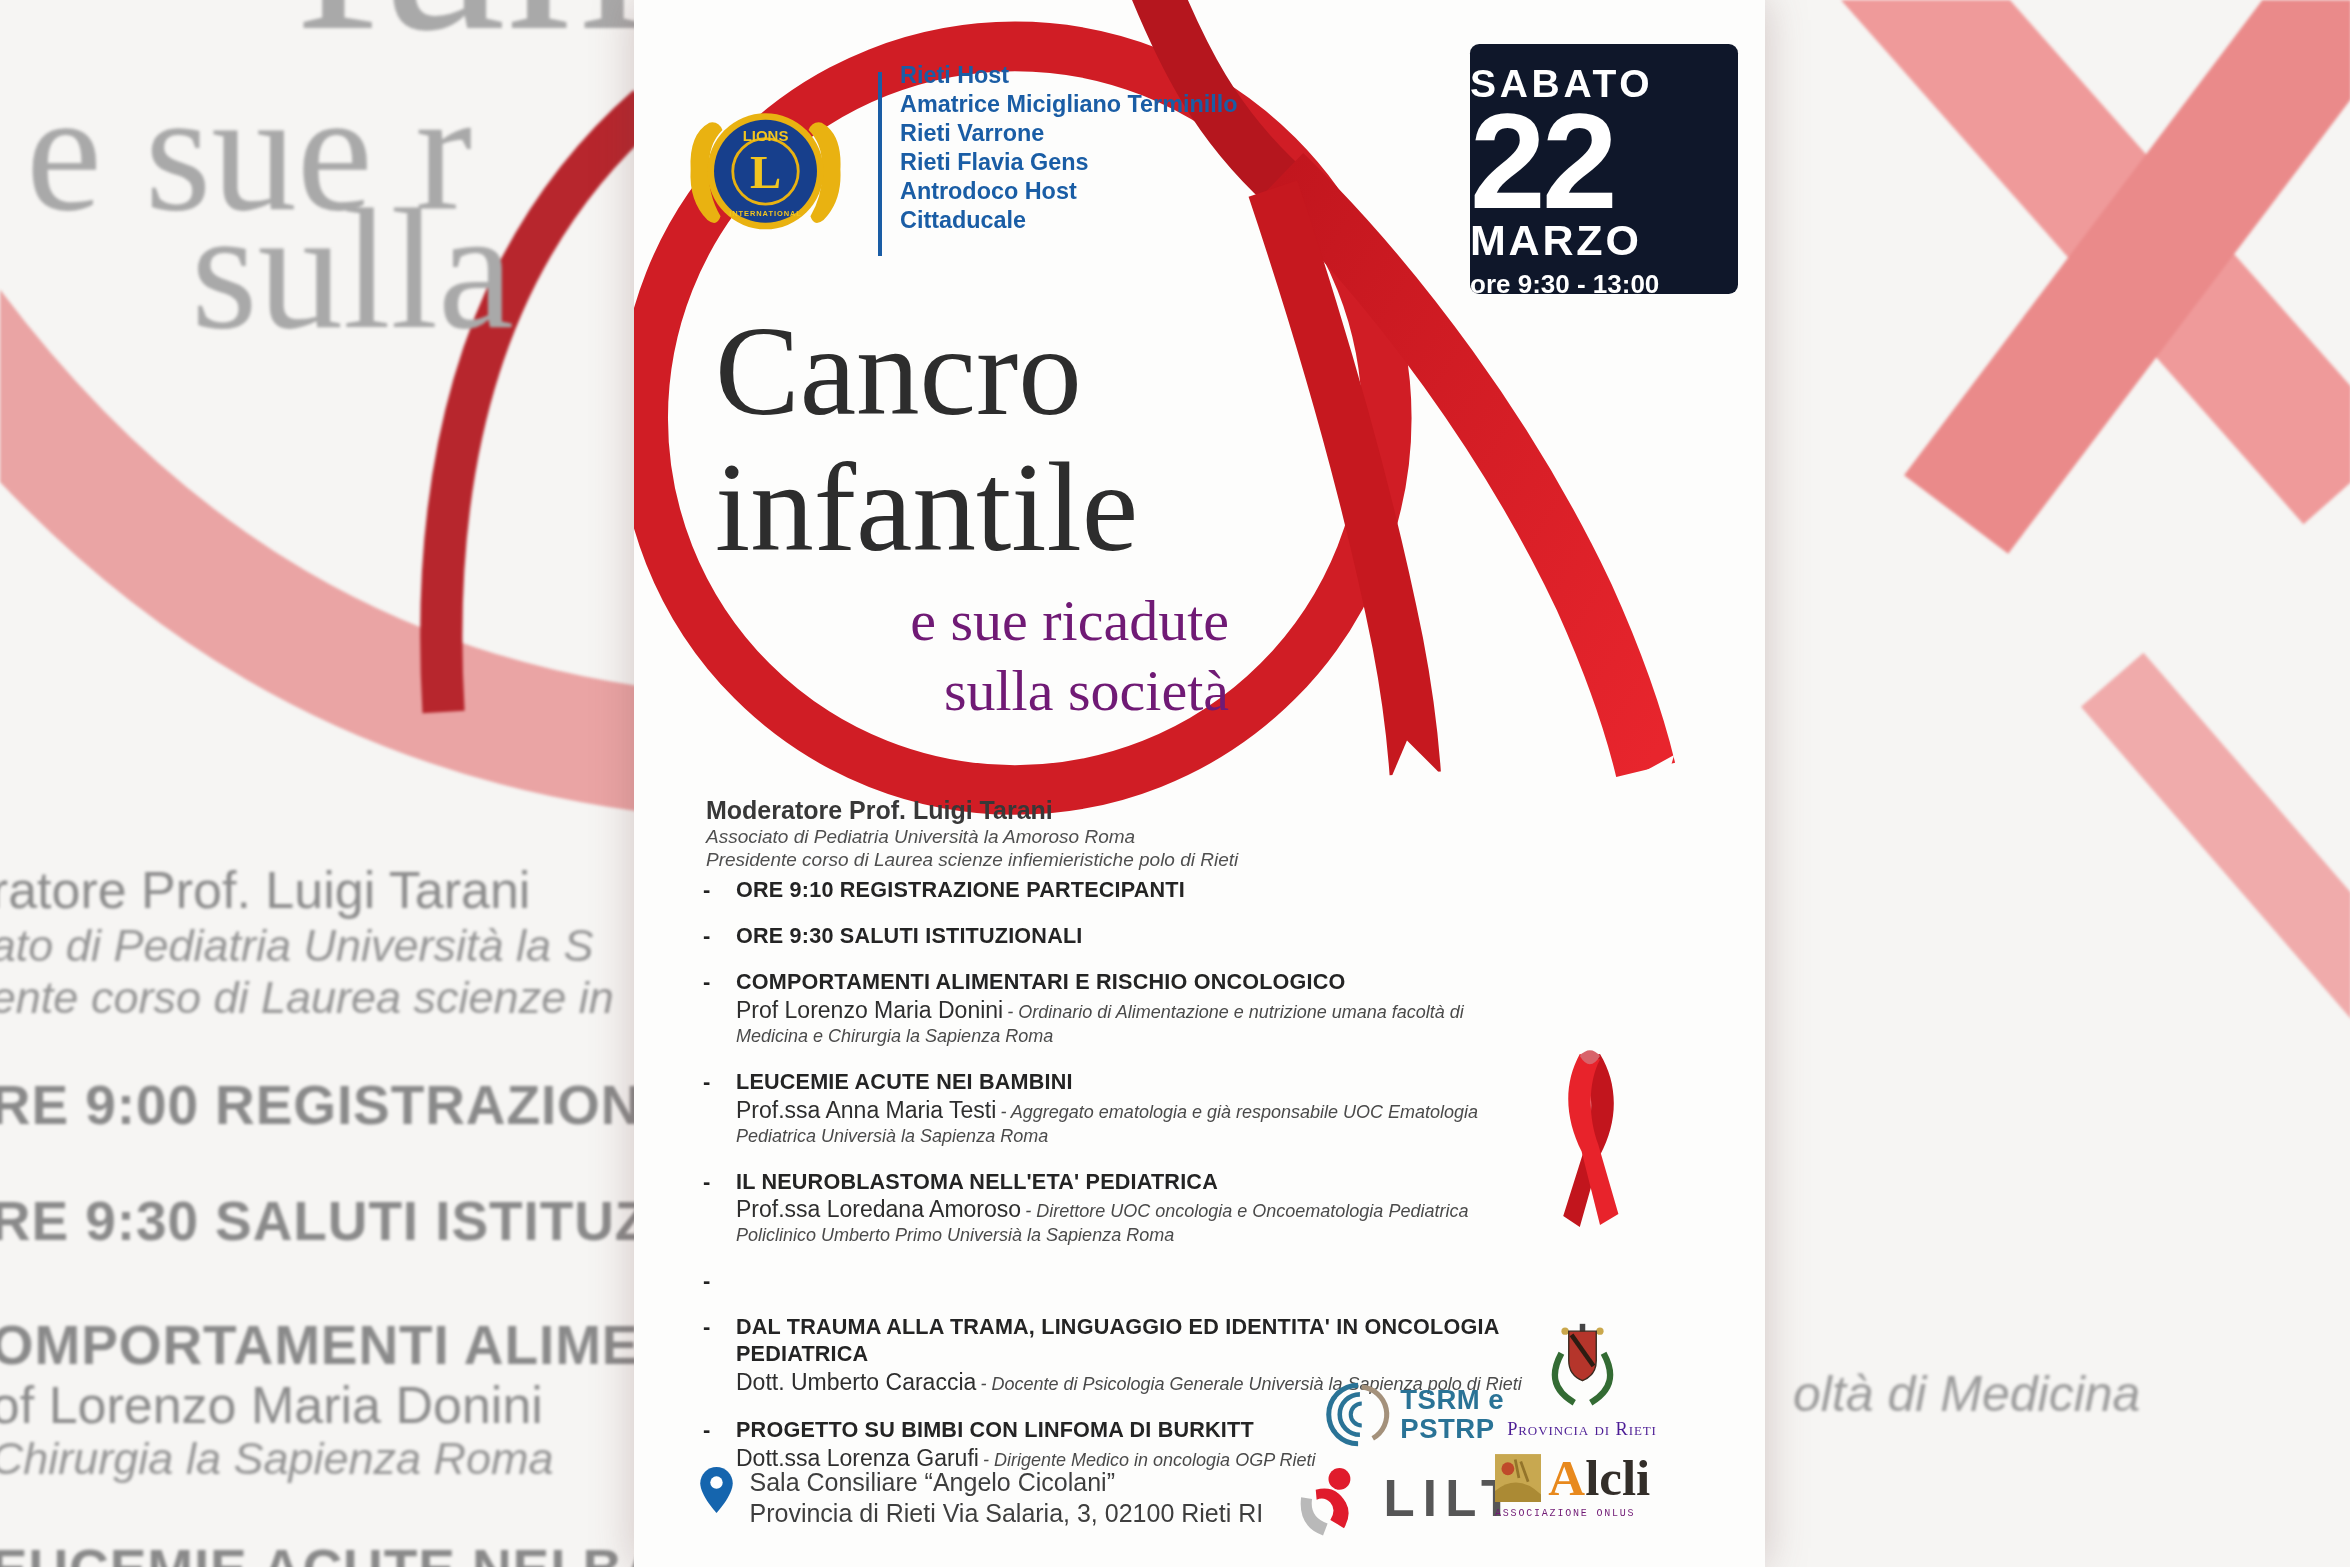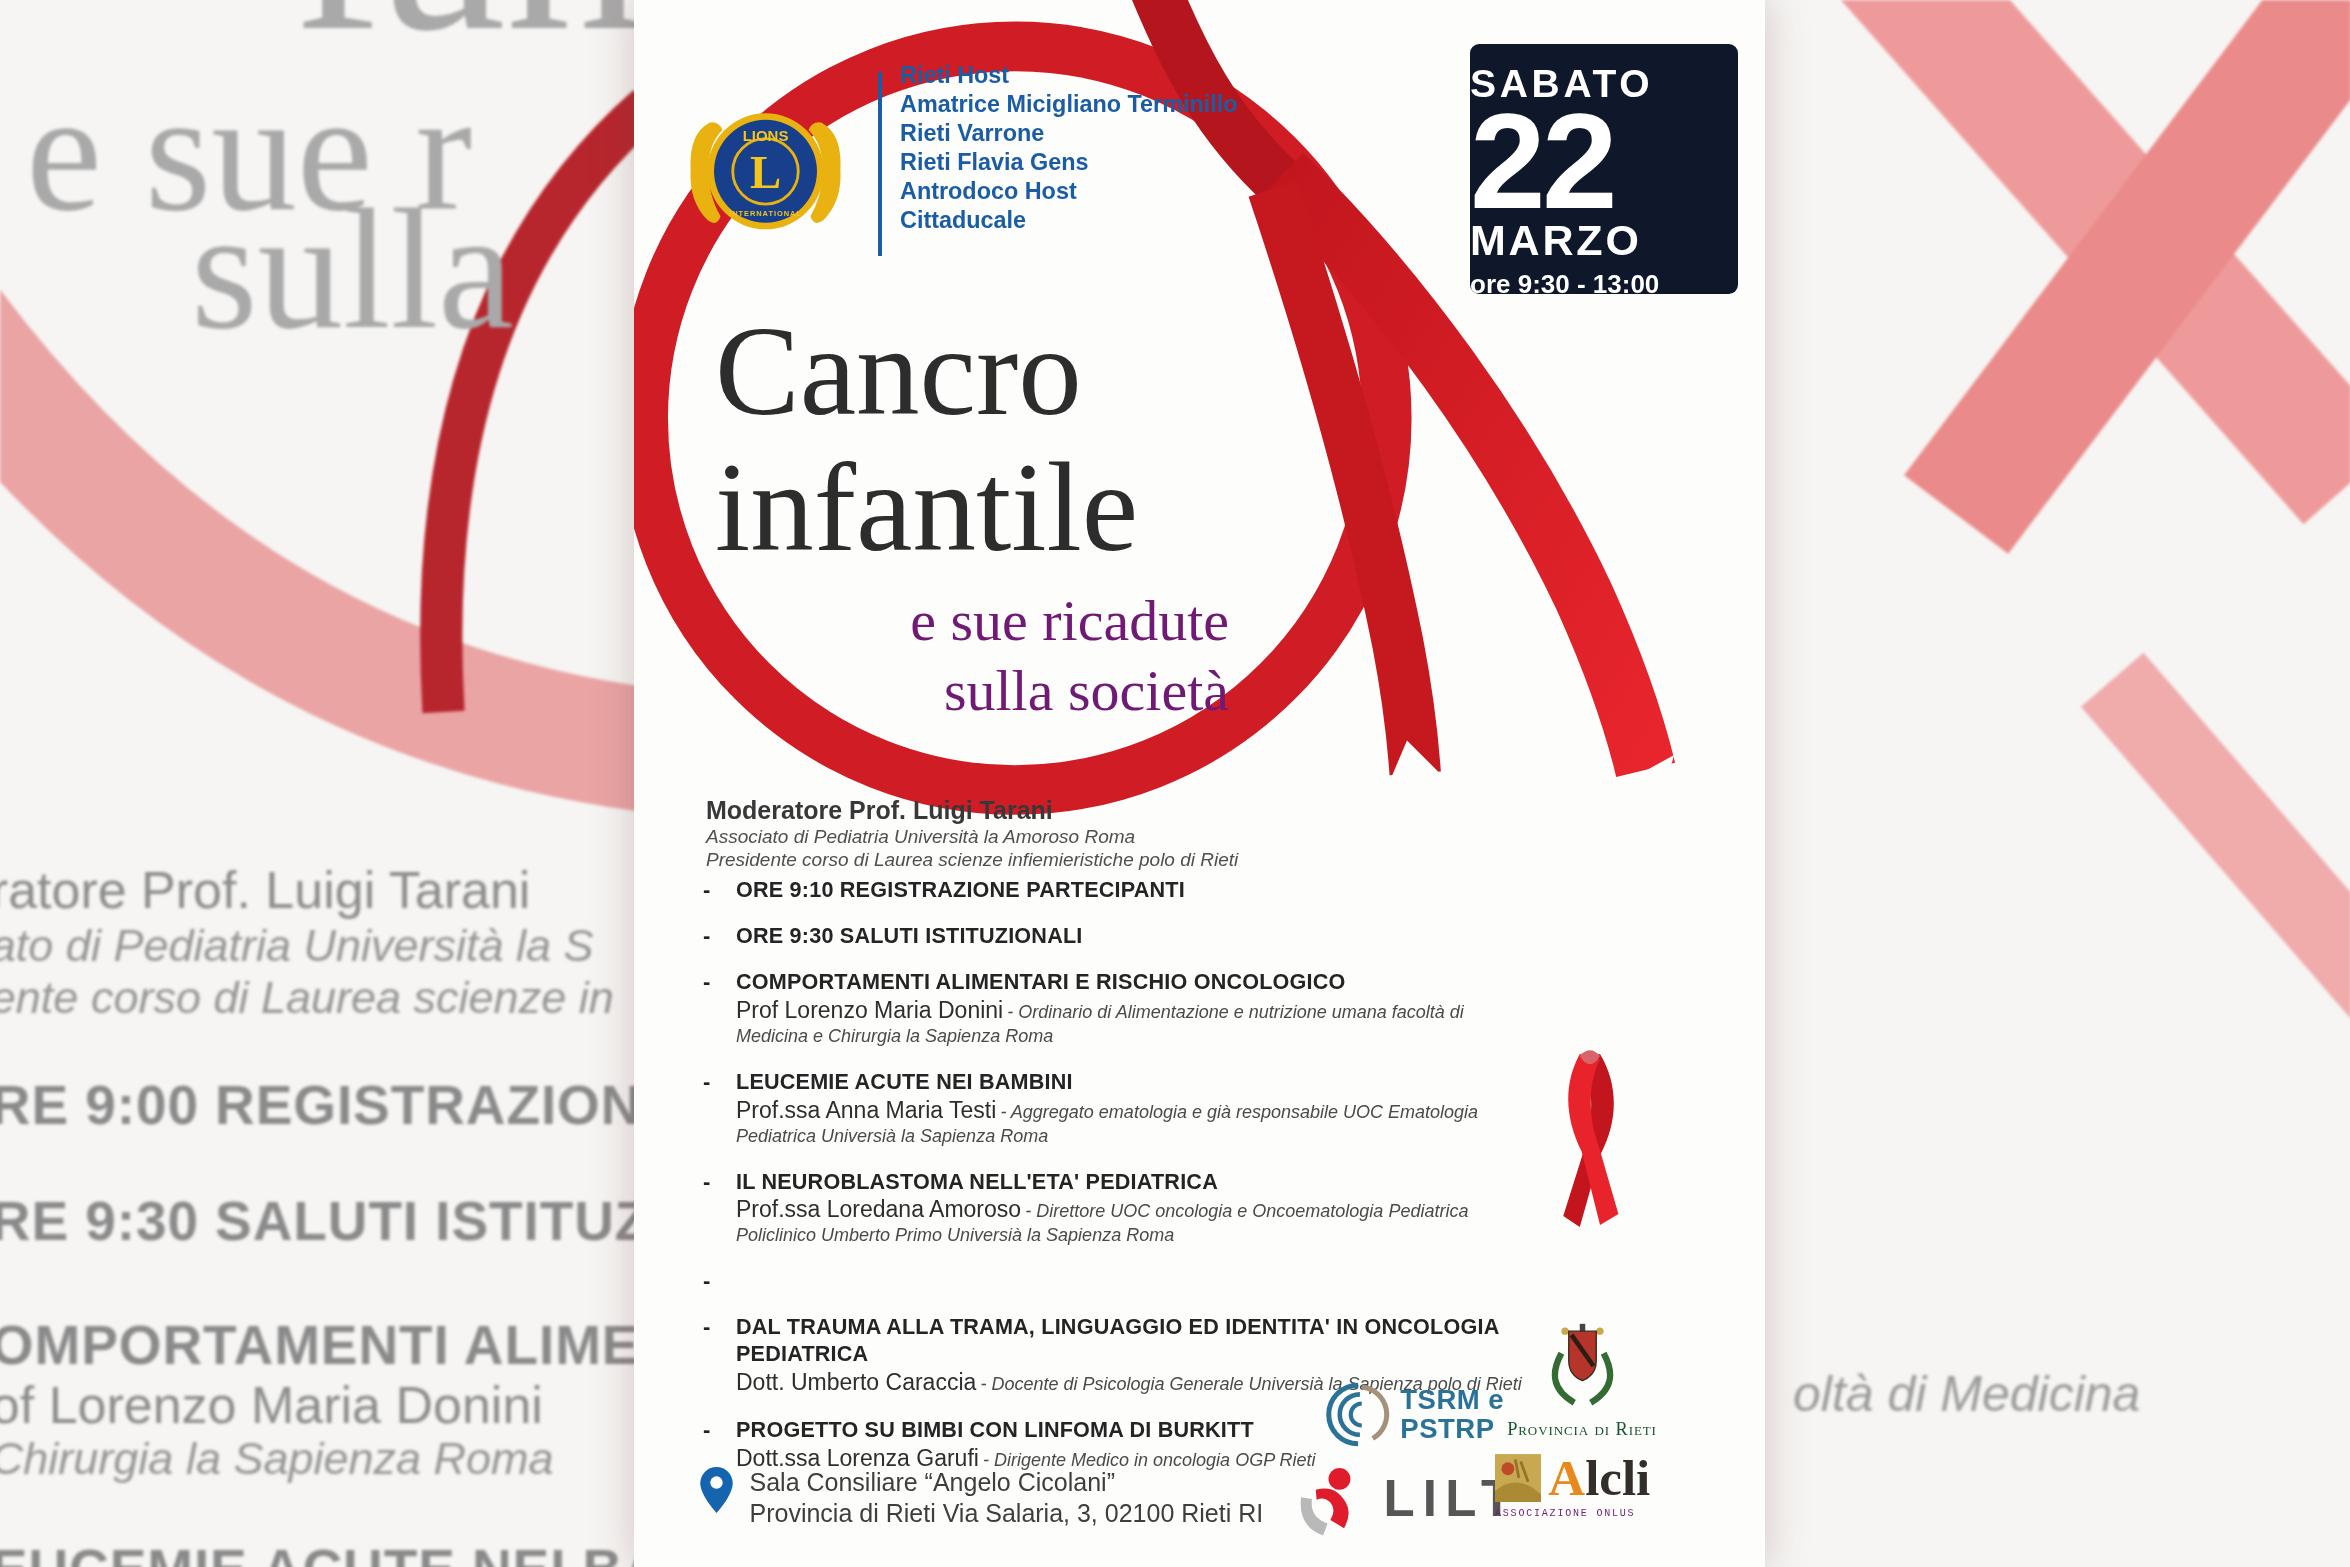--- a/index.html
+++ b/index.html
@@ -52,21 +52,21 @@
   .desc{font-style:italic;font-size:18px;color:#4a4a4a;line-height:23px;}
 
   .mini-ribbon{position:absolute;left:920px;top:1043px;}
 
   .venue{position:absolute;left:66px;top:1467px;display:flex;gap:16.5px;align-items:flex-start;}
   .venue-text{font-size:25px;color:#3e3e3e;line-height:31px;font-weight:500;}
 
   .tsrm{position:absolute;left:691px;top:1376px;display:flex;align-items:center;gap:7.3px;}
   .tsrm-text{font-size:27.5px;font-weight:700;color:#2a7396;line-height:28.5px;letter-spacing:0.5px;}
   .prov{position:absolute;left:863px;top:1322px;width:170px;text-align:center;}
-  .prov-caption{margin-top:5.5px;font-family:"Liberation Serif",serif;font-variant:small-caps;font-size:18.4px;letter-spacing:0.9px;color:#14532d;}
+  .prov-caption{margin-top:5.5px;font-family:"Liberation Serif",serif;font-variant:small-caps;font-size:18.4px;letter-spacing:0.9px;color:#4c1d95;}
   .lilt{position:absolute;left:658px;top:1455px;display:flex;align-items:center;gap:18.4px;}
   .lilt-text{font-size:51px;font-weight:700;color:#565656;letter-spacing:8.3px;}
   .alcli{position:absolute;left:861px;top:1454px;width:184px;}
   .alcli-row{display:flex;gap:7.3px;}
   .alcli-name{font-family:"Liberation Serif",serif;font-weight:700;font-size:51px;line-height:48px;}
   .alcli-a{color:#e8891d;}
   .alcli-rest{color:#332e29;}
   .alcli-sub{margin-top:5.5px;font-size:10px;letter-spacing:1.8px;color:#701a75;font-family:Liberation Mono, monospace;}
 </style>
 </head>

